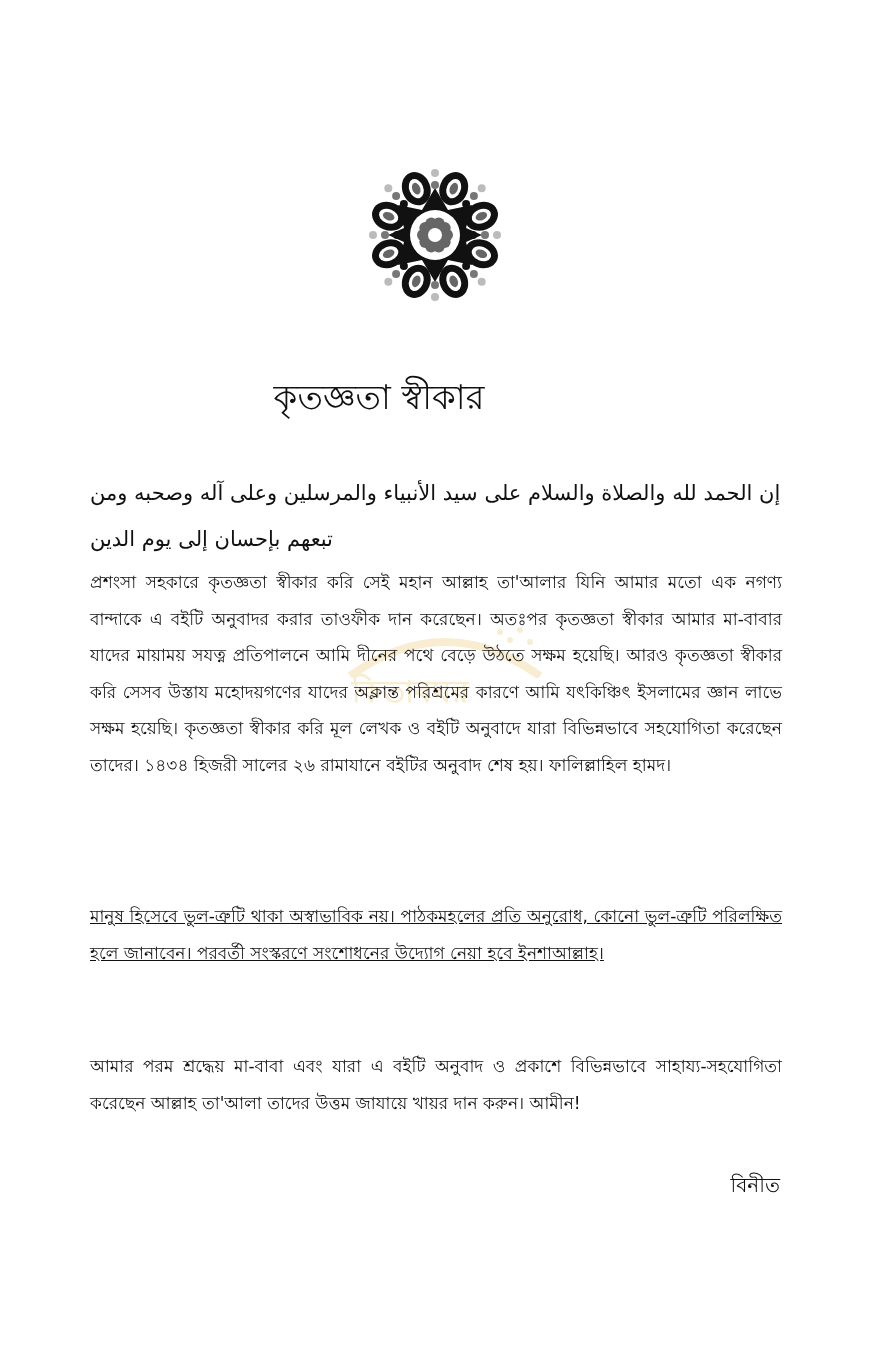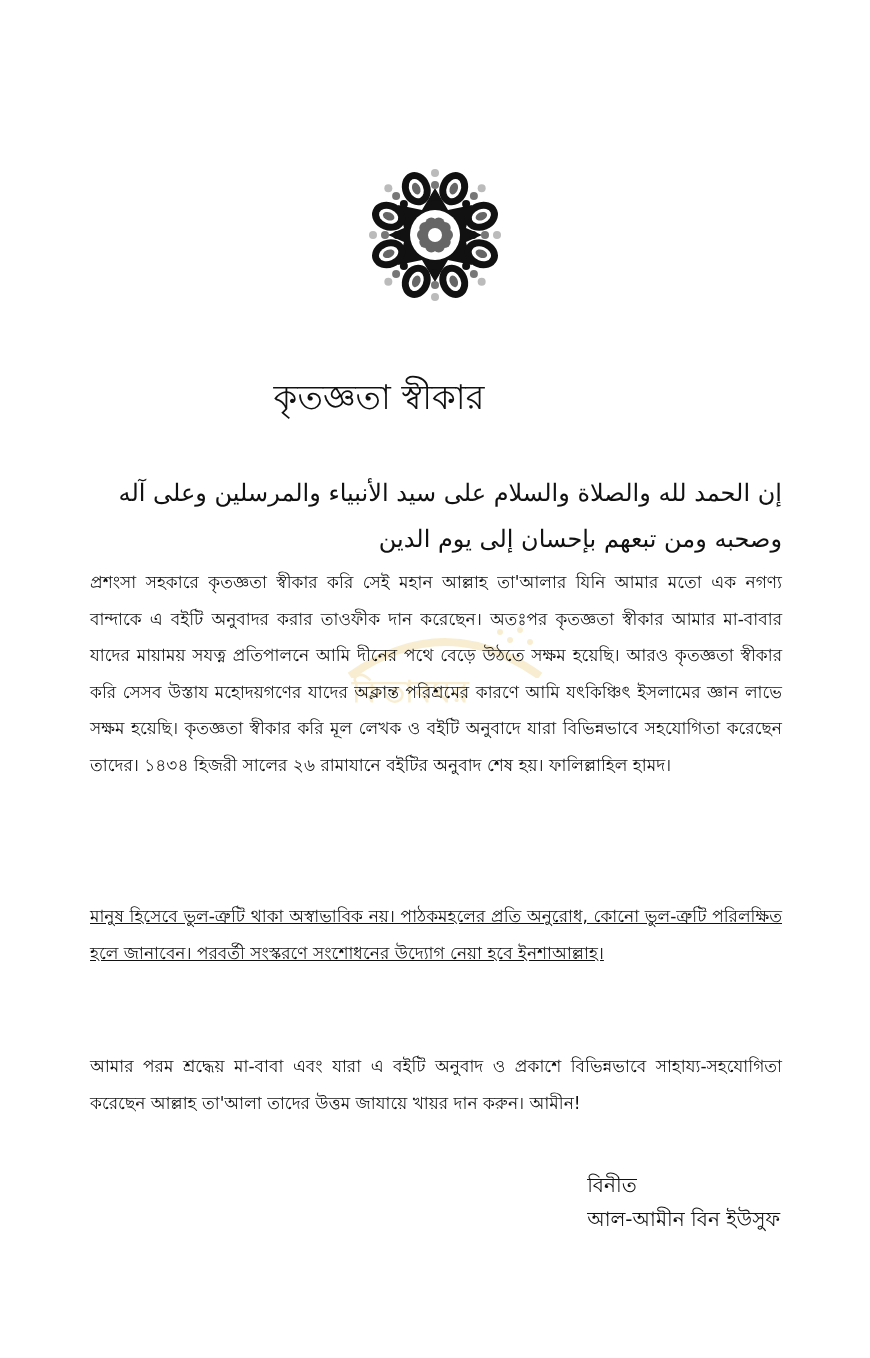--- a/index.html
+++ b/index.html
@@ -1,26 +1,26 @@
 <!DOCTYPE html>
 <html><head>
   <meta charset="utf-8">
   <style>
     html, body { margin: 0; padding: 0; background: #ffffff; }
     body { width: 870px; height: 1358px; position: relative; overflow: hidden; color: #111111; font-family: "DejaVu Sans", sans-serif; }
     .ornament { position: absolute; left: 360px; top: 160px; width: 150px; height: 150px; }
     .title { position: absolute; left: 0; width: 758px; top: 372px; text-align: center; font-size: 34px; line-height: 50px; color: #111; }
-    .arabic { position: absolute; left: 90px; width: 692px; top: 470px; direction: rtl; text-align: right; font-family: "DejaVu Serif", serif; font-size: 24px; line-height: 46px; }
+    .arabic { position: absolute; left: 90px; width: 692px; top: 470px; direction: rtl; text-align: left; font-family: "DejaVu Serif", serif; font-size: 21px; line-height: 46px; }
     .para { position: absolute; left: 90px; width: 692px; text-align: justify; text-align-last: left; font-size: 17px; line-height: 36.5px; }
     .p1 { top: 564px; }
     .p2 { top: 898px; text-decoration: underline; }
     .p3 { top: 1048px; }
     .watermark { position: absolute; left: 330px; top: 618px; width: 230px; height: 100px; opacity: 0.45; pointer-events: none; }
     .wm-text { position: absolute; left: 22px; top: 50px; font-size: 30px; color: #f0d89a; font-weight: bold; letter-spacing: 1px; }
-    .sign { position: absolute; right: 90px; top: 1168px; text-align: left; font-size: 20px; line-height: 34px; }
+    .sign { position: absolute; right: 90px; top: 1168px; text-align: right; font-size: 20px; line-height: 34px; }
   </style>
 </head>
 <body>
 
 <svg class="ornament" viewBox="0 0 150 150" id="ornament">
 
   <polygon points="75,28 88,50 112,45 106,68 122,75 106,82 112,105 88,100 75,122 62,100 38,105 44,82 28,75 44,68 38,45 62,50" fill="#111"></polygon>
   <circle cx="75" cy="75" r="25" fill="#fff"></circle>
   <g id="petals-center">
       <circle cx="87" cy="75" r="6" fill="#666"></circle>
@@ -118,14 +118,13 @@
   </svg>
   <div class="wm-text">কিতাবঘর</div>
 </div>
 
 <div class="para p1">প্রশংসা সহকারে কৃতজ্ঞতা স্বীকার করি সেই মহান আল্লাহ তা'আলার যিনি আমার মতো এক নগণ্য বান্দাকে এ বইটি অনুবাদর করার তাওফীক দান করেছেন। অতঃপর কৃতজ্ঞতা স্বীকার আমার মা-বাবার যাদের মায়াময় সযত্ন প্রতিপালনে আমি দীনের পথে বেড়ে উঠতে সক্ষম হয়েছি। আরও কৃতজ্ঞতা স্বীকার করি সেসব উস্তায মহোদয়গণের যাদের অক্লান্ত পরিশ্রমের কারণে আমি যৎকিঞ্চিৎ ইসলামের জ্ঞান লাভে সক্ষম হয়েছি। কৃতজ্ঞতা স্বীকার করি মূল লেখক ও বইটি অনুবাদে যারা বিভিন্নভাবে সহযোগিতা করেছেন তাদের। ১৪৩৪ হিজরী সালের ২৬ রামাযানে বইটির অনুবাদ শেষ হয়। ফালিল্লাহিল হামদ।</div>
 <div class="para p2">মানুষ হিসেবে ভুল-ত্রুটি থাকা অস্বাভাবিক নয়। পাঠকমহলের প্রতি অনুরোধ, কোনো ভুল-ত্রুটি পরিলক্ষিত হলে জানাবেন। পরবর্তী সংস্করণে সংশোধনের উদ্যোগ নেয়া হবে ইনশাআল্লাহ।</div>
 <div class="para p3">আমার পরম শ্রদ্ধেয় মা-বাবা এবং যারা এ বইটি অনুবাদ ও  প্রকাশে বিভিন্নভাবে সাহায্য-সহযোগিতা করেছেন আল্লাহ তা'আলা তাদের উত্তম জাযায়ে খায়র দান করুন। আমীন!</div>
 
 <div class="sign">
   <div>বিনীত</div>
-  <div>আল-আমীন বিন ইউসুফ</div>
 </div>
 
 </body></html>

